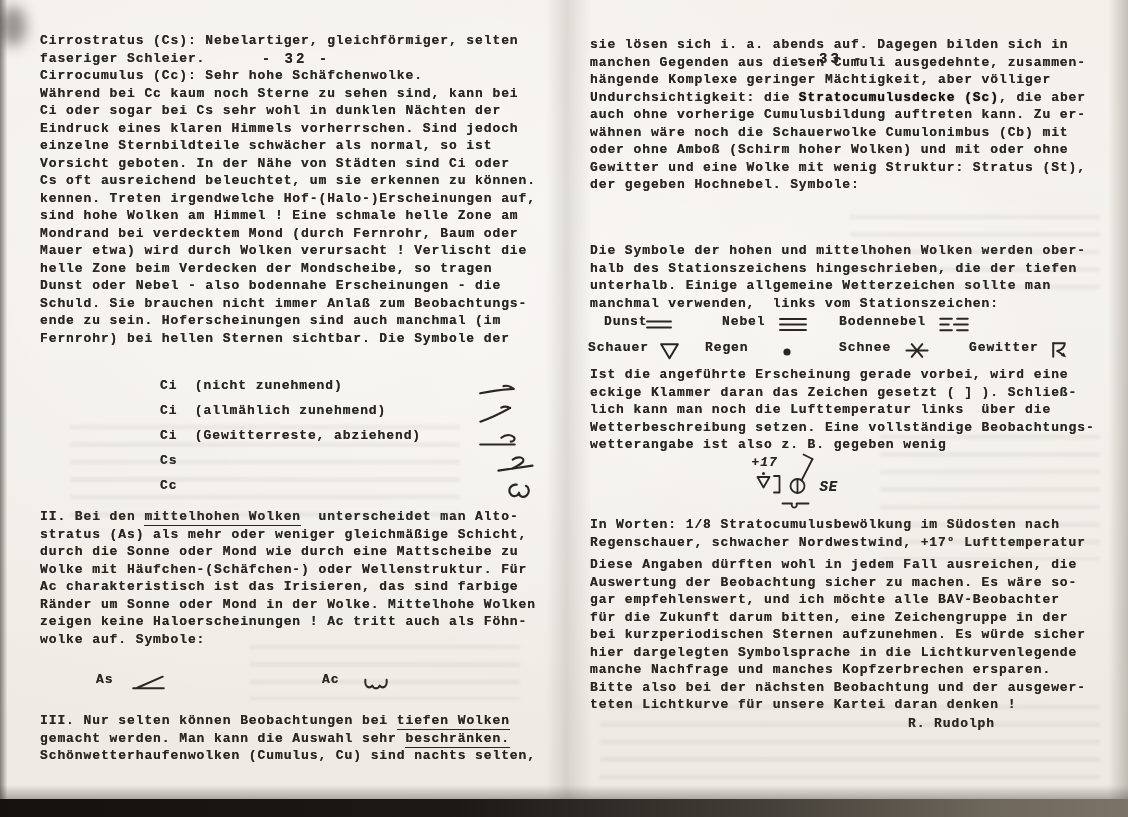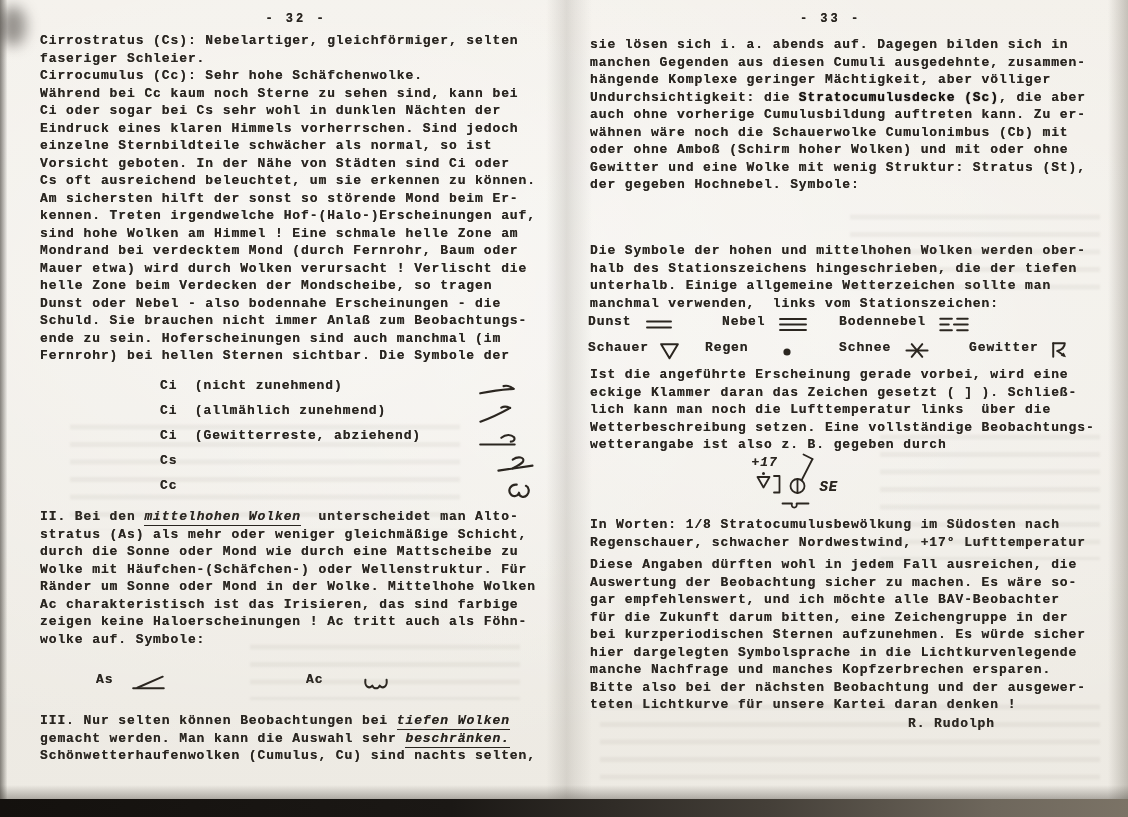--- a/index.html
+++ b/index.html
@@ -33,23 +33,23 @@
       rgba(122,112,98,0) 0px, rgba(122,112,98,0) 4px,
       rgba(122,112,98,.14) 5px, rgba(122,112,98,.14) 9px,
       rgba(122,112,98,0) 10px, rgba(122,112,98,0) 17.5px);}
 
   
   .page{position:absolute;top:0;height:800px;color:#292520;font-weight:bold;
     font-size:13px;letter-spacing:.9px;text-shadow:0 0 .6px rgba(41,37,32,.75);}
   .page-left{left:38px;width:516px;}
   .page-right{left:586px;width:534px;}
   .blk{position:absolute;left:0;right:0;}
-  .pnum{text-align:center;font-size:12px;letter-spacing:3px;}
+  .pnum{text-align:center;font-size:14px;letter-spacing:3px;margin-top:39px;}
   .tl{white-space:pre;line-height:17.5px;height:17.5px;}
-  .u{border-bottom:1.6px solid #292520;padding-bottom:1px;font-style:italic;}
+  .u{border-bottom:1.6px solid #292520;padding-bottom:1px;}
   .bd{color:#171310;text-shadow:0 0 1px #171310;}
   .symrow{position:relative;height:25px;}
   .symrow .lbl{position:absolute;white-space:pre;}
   .ico{position:absolute;}
   .ico svg{display:block;}
   .ico path{fill:none;stroke:#2b2620;stroke-width:1.9;stroke-linecap:round;stroke-linejoin:round;}
   .ico .fl{fill:#2b2620;stroke:none;}
   .sig{white-space:pre;}
   .station svg text{font-family:"Liberation Mono","DejaVu Sans Mono",monospace;
     font-weight:bold;font-style:italic;fill:#2b2620;}
@@ -67,21 +67,20 @@
     <div class="blk" style="top:32px;left:2px">
         <div class="tl">Cirrostratus (Cs): Nebelartiger, gleichförmiger, selten</div>
         <div class="tl">faseriger Schleier.</div>
         <div class="tl">Cirrocumulus (Cc): Sehr hohe Schäfchenwolke.</div>
         <div class="tl">Während bei Cc kaum noch Sterne zu sehen sind, kann bei</div>
         <div class="tl">Ci oder sogar bei Cs sehr wohl in dunklen Nächten der</div>
         <div class="tl">Eindruck eines klaren Himmels vorherrschen. Sind jedoch</div>
         <div class="tl">einzelne Sternbildteile schwächer als normal, so ist</div>
         <div class="tl">Vorsicht geboten. In der Nähe von Städten sind Ci oder</div>
         <div class="tl">Cs oft ausreichend beleuchtet, um sie erkennen zu können.</div>
-        <div class="tl">Am sichersten hilft der sonst so störende Mond beim Er-</div>
         <div class="tl">kennen. Treten irgendwelche Hof-(Halo-)Erscheinungen auf,</div>
         <div class="tl">sind hohe Wolken am Himmel ! Eine schmale helle Zone am</div>
         <div class="tl">Mondrand bei verdecktem Mond (durch Fernrohr, Baum oder</div>
         <div class="tl">Mauer etwa) wird durch Wolken verursacht ! Verlischt die</div>
         <div class="tl">helle Zone beim Verdecken der Mondscheibe, so tragen</div>
         <div class="tl">Dunst oder Nebel - also bodennahe Erscheinungen - die</div>
         <div class="tl">Schuld. Sie brauchen nicht immer Anlaß zum Beobachtungs-</div>
         <div class="tl">ende zu sein. Hoferscheinungen sind auch manchmal (im</div>
         <div class="tl">Fernrohr) bei hellen Sternen sichtbar. Die Symbole der</div>
       </div>
@@ -132,36 +131,36 @@
         </span>
       </div>
     </div>
 
     <div class="blk" style="top:508px;left:2px">
       <div class="tl"><span>II. Bei den </span><span class="u">mittelhohen Wolken</span><span>  unterscheidet man Alto-</span></div>
       <div>
           <div class="tl">stratus (As) als mehr oder weniger gleichmäßige Schicht,</div>
           <div class="tl">durch die Sonne oder Mond wie durch eine Mattscheibe zu</div>
           <div class="tl">Wolke mit Häufchen-(Schäfchen-) oder Wellenstruktur. Für</div>
+          <div class="tl">Ac charakteristisch ist das Irisieren, das sind farbige</div>
           <div class="tl">Ränder um Sonne oder Mond in der Wolke. Mittelhohe Wolken</div>
-          <div class="tl">Ac charakteristisch ist das Irisieren, das sind farbige</div>
           <div class="tl">zeigen keine Haloerscheinungen ! Ac tritt auch als Föhn-</div>
           <div class="tl">wolke auf. Symbole:</div>
         </div>
     </div>
 
     <div class="symrow" style="position:absolute;top:672px;height:26px;left:0;right:0">
       <span class="lbl" style="left:58px">As</span>
       <span class="ico" style="left:92px;top:1px">
         <svg width="38" height="20" viewBox="0 0 36 18">
             <path d="M31,3 L7,13.5"></path>
             <path d="M3,14 H32"></path>
           </svg>
       </span>
-      <span class="lbl" style="left:268px">Ac</span>
+      <span class="lbl" style="left:284px">Ac</span>
       <span class="ico" style="left:324px;top:3px">
         <svg width="28" height="18" viewBox="0 0 26 17">
             <path d="M3,4.5 C2,11 6.5,13.5 9.5,10 C11,13.5 15,13.5 16.5,10 C19.5,13.5 24,11 23,4.5"></path>
           </svg>
       </span>
     </div>
 
     <div class="blk" style="top:712px;left:2px">
       <div class="tl"><span>III. Nur selten können Beobachtungen bei </span><span class="u">tiefen Wolken</span></div>
       <div class="tl"><span>gemacht werden. Man kann die Auswahl sehr </span><span class="u">beschränken.</span></div>
@@ -190,21 +189,21 @@
 
 
     <div class="blk" style="top:242px;left:4px">
         <div class="tl">Die Symbole der hohen und mittelhohen Wolken werden ober-</div>
         <div class="tl">halb des Stationszeichens hingeschrieben, die der tiefen</div>
         <div class="tl">unterhalb. Einige allgemeine Wetterzeichen sollte man</div>
         <div class="tl">manchmal verwenden,  links vom Stationszeichen:</div>
       </div>
 
     <div class="symrow" style="position:absolute;top:314px;height:24px;left:0;right:0">
-      <span class="lbl" style="left:2px">Dunst</span>
+      <span class="lbl" style="left:18px">Dunst</span>
       <span class="ico" style="left:58px;top:2px">
         <svg width="30" height="17" viewBox="0 0 30 16">
             <path d="M3,5 H27"></path>
             <path d="M3,11 H27"></path>
           </svg>
       </span>
       <span class="lbl" style="left:136px">Nebel</span>
       <span class="ico" style="left:191px;top:1px">
         <svg width="32" height="19" viewBox="0 0 32 18">
             <path d="M3,3.5 H29"></path>
@@ -252,21 +251,21 @@
             <polygon class="fl" points="16.2,16.4 11.2,15 14,11.9"></polygon>
           </svg>
       </span>
     </div>
 
     <div class="blk" style="top:366px;left:4px">
         <div class="tl">Ist die angeführte Erscheinung gerade vorbei, wird eine</div>
         <div class="tl">eckige Klammer daran das Zeichen gesetzt ( ] ). Schließ-</div>
         <div class="tl">lich kann man noch die Lufttemperatur links  über die</div>
         <div class="tl">Wetterbeschreibung setzen. Eine vollständige Beobachtungs-</div>
-        <div class="tl">wetterangabe ist also z. B. gegeben durch</div>
+        <div class="tl">wetterangabe ist also z. B. gegeben wenig</div>
       </div>
 
     <div class="station" style="position:absolute;top:450px;left:152px;width:120px;height:62px">
       <svg width="120" height="62" viewBox="0 0 115 62">
         <text x="11" y="16" font-size="13">+17</text>
         <circle class="fl" cx="23" cy="23.5" r="1.5"></circle>
         <path d="M17,27 H29 L23,37.5 Z"></path>
         <path d="M33.5,26 H39 V42.5 H33.5"></path>
         <path d="M61,30.5 L72,9"></path>
         <path d="M72,9 L63,4.5"></path>

